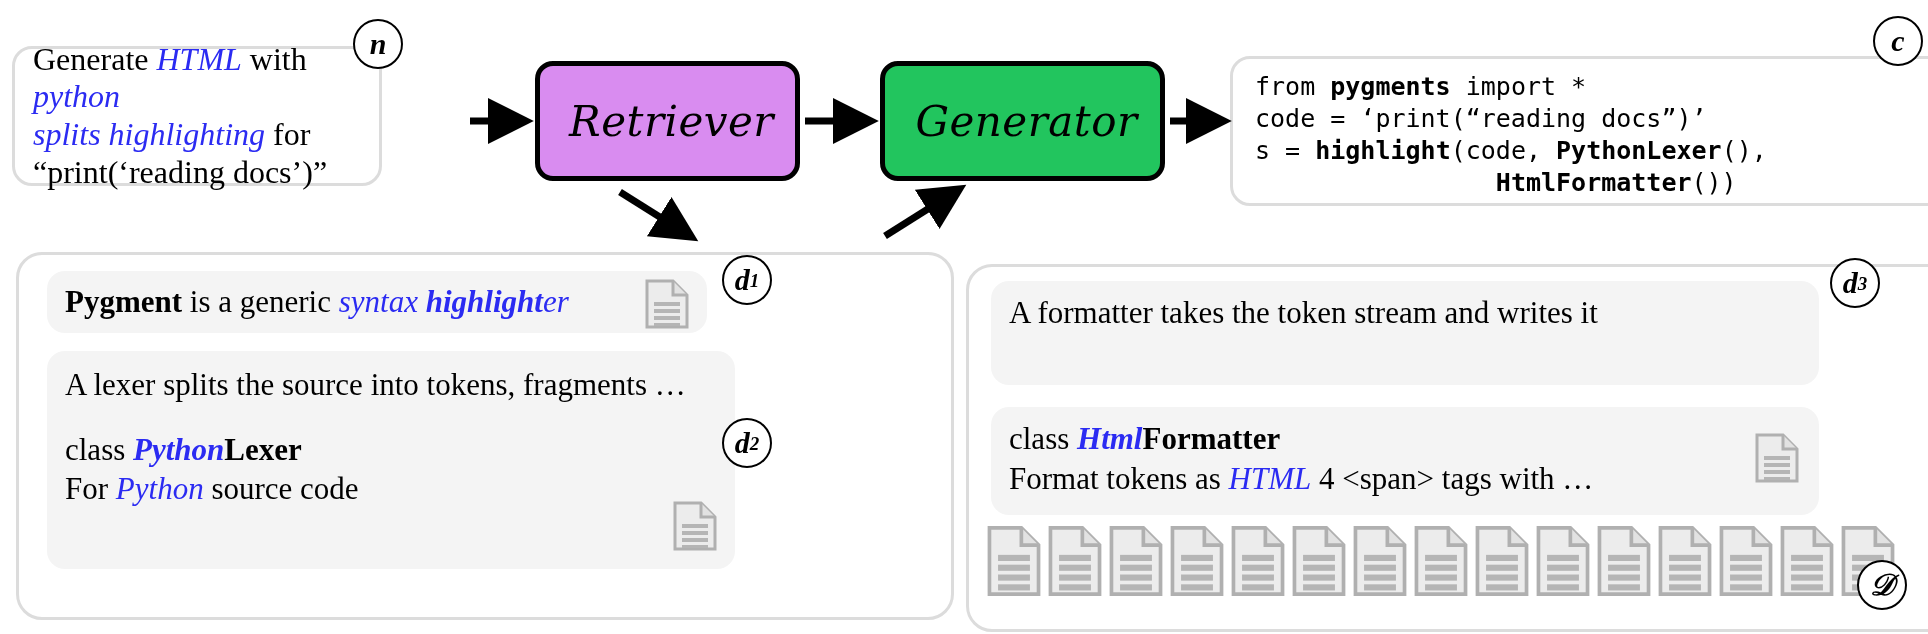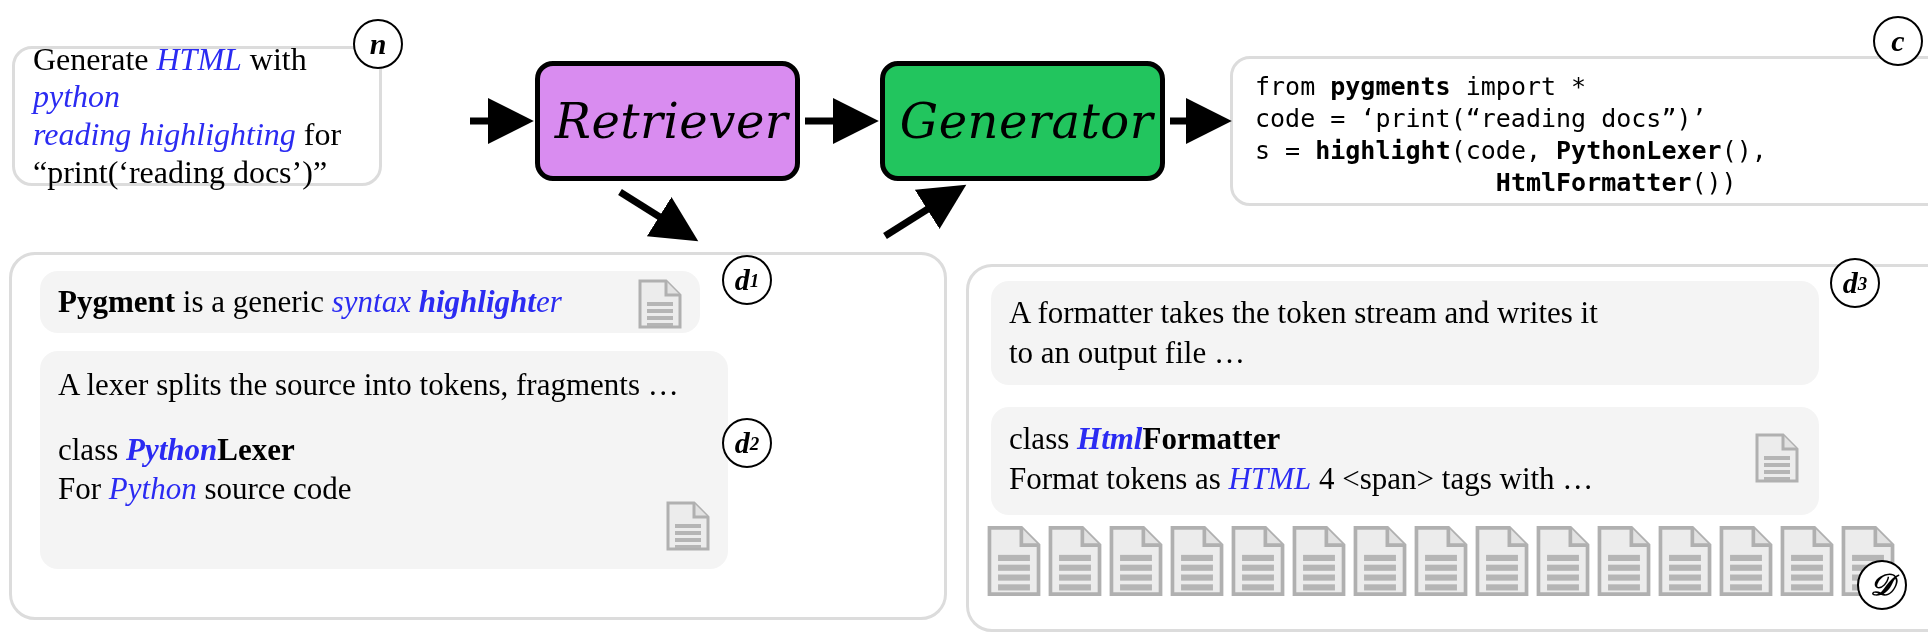--- a/index.html
+++ b/index.html
@@ -48,21 +48,21 @@
   .tag sub{font-size:19px;font-style:italic;font-weight:bold;vertical-align:-0.32em;}
 
   
   .proc{
     position:absolute;
     border:5px solid #000;
     border-radius:18px;
     display:flex;align-items:center;justify-content:center;
     font-family:"DejaVu Serif", serif;
     font-style:italic;
-    font-size:48px;
+    font-size:42px;
     letter-spacing:0.5px;
     box-sizing:border-box;
     padding-left:8px;
   }
   #retriever-box{left:535px;top:61px;width:265px;height:120px;background:#d98cf0;}
   #generator-box{left:880px;top:61px;width:285px;height:120px;background:#22c55e;}
 
   
   #code-box{
     left:1230px;top:40px;width:812px;height:150px;
@@ -74,21 +74,21 @@
   #code-text{
     font-family:"DejaVu Sans Mono", monospace;
     font-size:25px;line-height:1.28;white-space:pre;
   }
   #code-text b{font-weight:bold;}
 
   
   .arrowsvg{position:absolute;left:0;top:0;width:1928px;height:634px;pointer-events:none;z-index:5;}
 
   
-  #docs-left{left:9px;top:252px;width:938px;height:368px;}
+  #docs-left{left:16px;top:252px;width:938px;height:368px;}
   #docs-right{left:966px;top:264px;width:1044px;height:368px;}
 
   .snippet{
     position:absolute;
     background:#f4f4f4;
     border-radius:18px;
     box-sizing:border-box;
     padding:12px 18px;
   }
   .snip-text{font-size:31px;line-height:1.28;}
@@ -125,21 +125,21 @@
     <line x1="1170" y1="121" x2="1222" y2="121" stroke="#000" stroke-width="7" marker-end="url(#ah)"></line>
 
     <line x1="620" y1="192" x2="690" y2="236" stroke="#000" stroke-width="7" marker-end="url(#ah)"></line>
 
     <line x1="885" y1="236" x2="958" y2="190" stroke="#000" stroke-width="7" marker-end="url(#ah)"></line>
   </svg>
 
   <div class="panel" id="prompt-box">
     <div id="prompt-text">
       <span>Generate </span><span class="bi">HTML</span><span> with </span><span class="bi">python</span><br>
-      <span class="bi">reading highlighting</span><span> for</span><br>
+      <span class="bi">splits highlighting</span><span> for</span><br>
       <span>“print(‘reading docs’)”</span>
     </div>
   </div>
   <div class="tag" style="left:353px;top:19px;">
     <span>n</span>
   </div>
 
   <div class="proc" id="retriever-box">
     <span>Retriever</span>
   </div>
@@ -196,21 +196,20 @@
   </div>
   <div class="tag" style="left:722px;top:418px;">
     <span>d</span>
       <sub>2</sub>
   </div>
 
   <div class="panel" id="docs-right">
 
     <div class="snippet" id="snippet-d3a">
       <div class="snip-text">A formatter takes the token stream and writes it</div>
-      <div class="snip-text">to an output file …</div>
     </div>
 
     <div class="snippet" id="snippet-d3b">
       <div class="snip-text"><span>class </span><span class="bbi">Html</span><span class="bold">Formatter</span></div>
       <div class="snip-text"><span>Format tokens as </span><span class="bi">HTML</span><span> 4 &lt;span&gt; tags with …</span></div>
       <span class="fileicon pos" style="right:20px;top:26px;">
         <svg width="44" height="50" viewBox="0 0 44 50">
           <path d="M2,2 H28 L42,16 V48 H2 Z" fill="#ececec" stroke="#b0b0b0" stroke-width="3"></path>
           <path d="M28,2 V16 H42" fill="#e2e2e2" stroke="#b0b0b0" stroke-width="3"></path>
           <rect x="9" y="23" width="26" height="4" fill="#b5b5b5"></rect>

